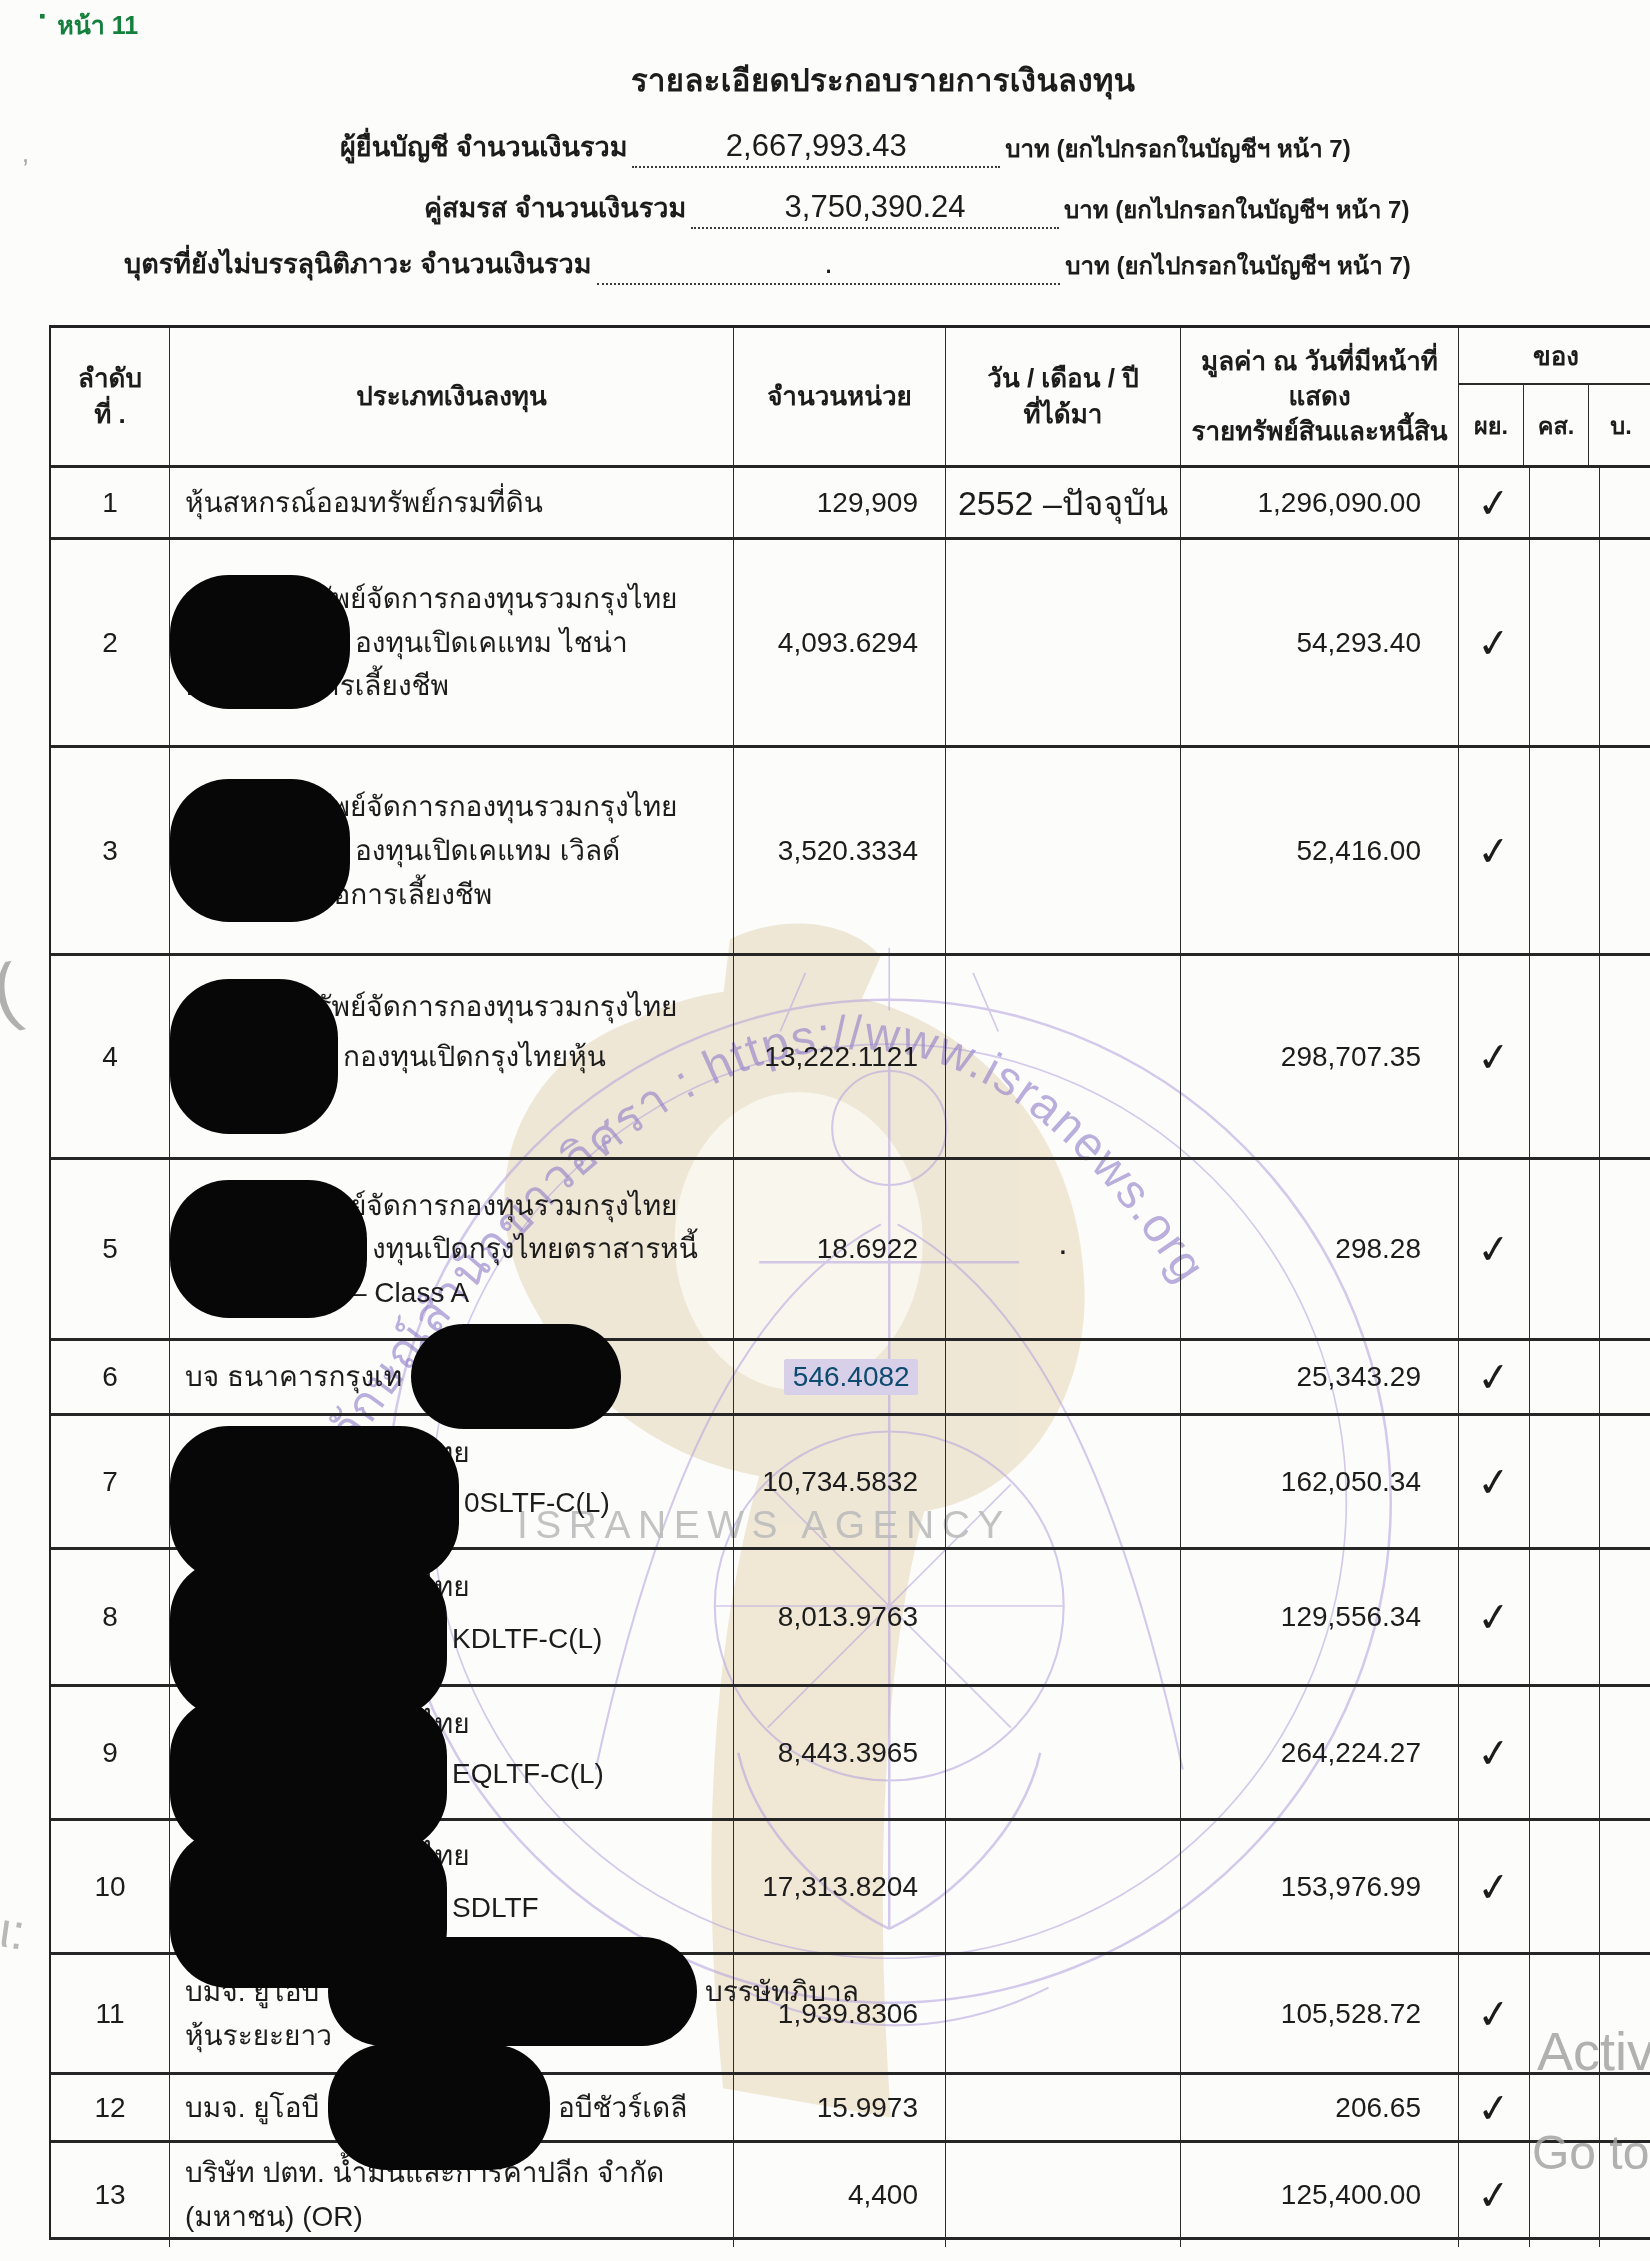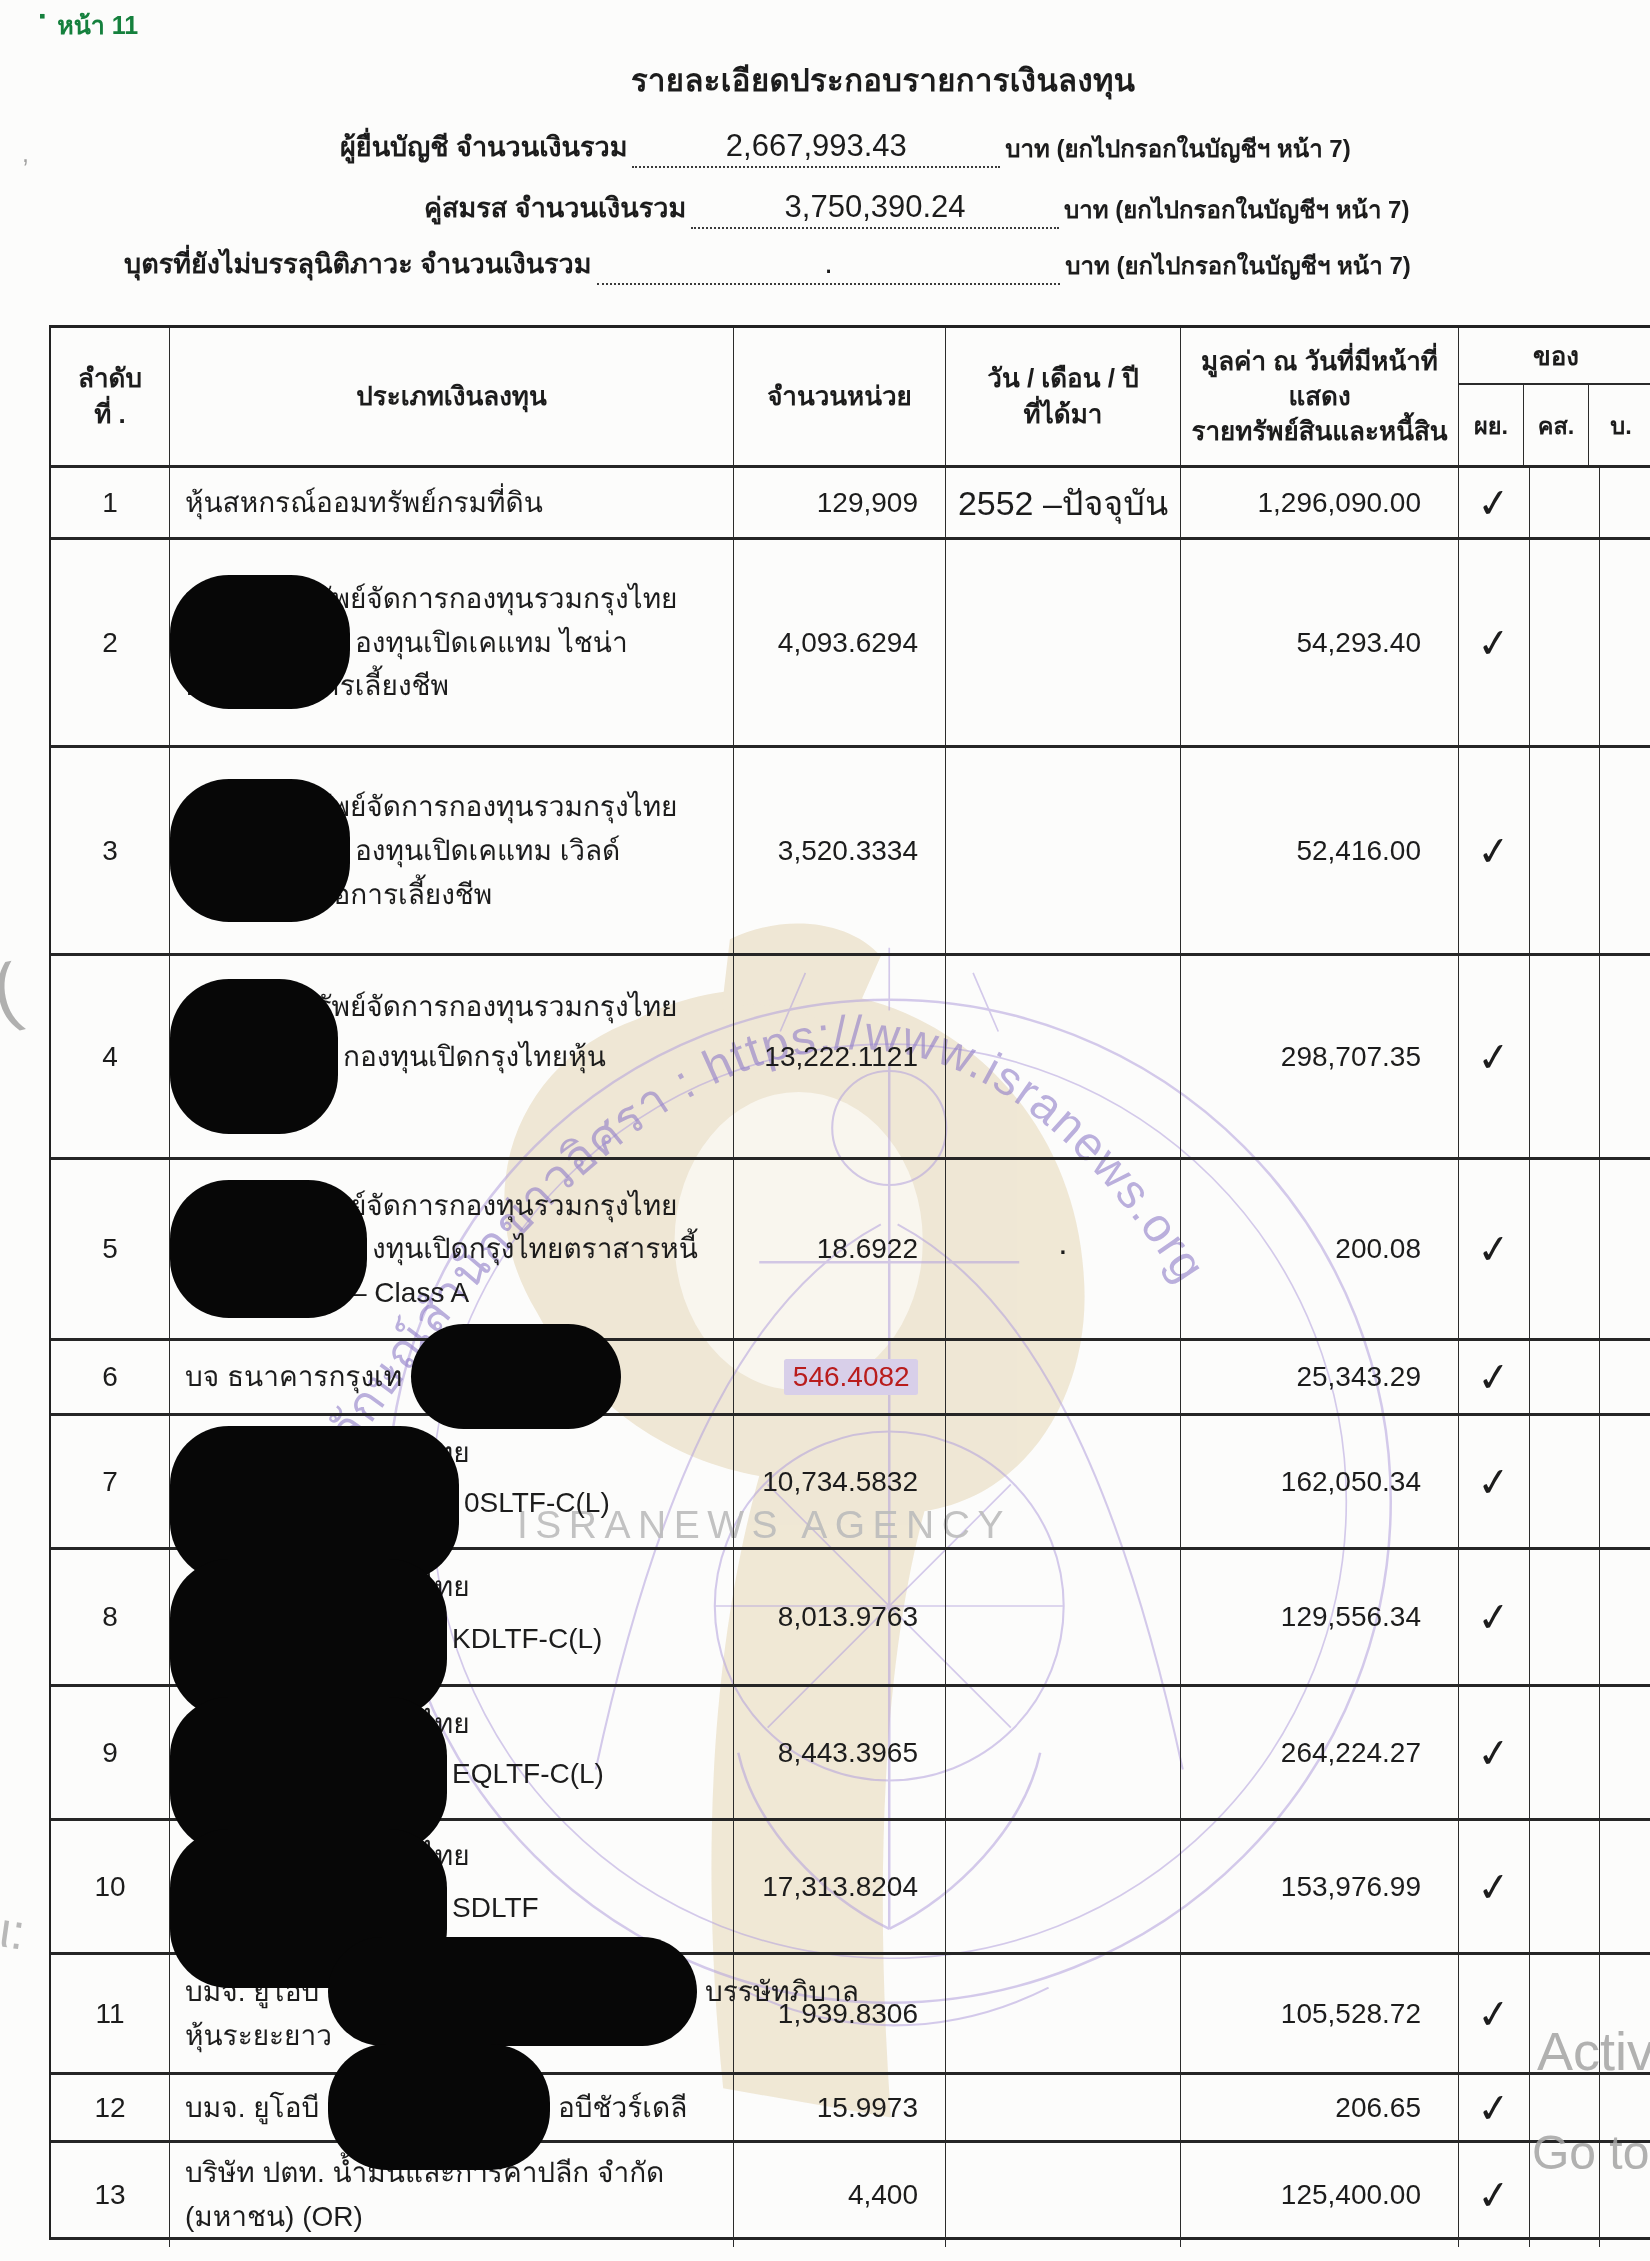--- a/index.html
+++ b/index.html
@@ -41,21 +41,21 @@
   .of-bot .oc{flex:1;display:flex;align-items:center;justify-content:center;font-size:23.5px;font-weight:bold;border-right:1.7px solid #2b2b2b;}
   .of-bot .oc:last-child{border-right:none;}
   
   .c-no{display:flex;align-items:center;justify-content:center;font-size:28px;}
   .c-name{padding:8.4px 6.7px 8.4px 15px;font-size:28px;line-height:1.55;display:flex;flex-direction:column;justify-content:center;}
   .c-name .ln{display:flex;align-items:center;white-space:nowrap;}
   .redact{display:inline-block;background:#070707;border-radius:59px;flex:none;margin:-49px 5px -49px -15px;z-index:5;position:relative;}
   .c-units{display:flex;align-items:center;justify-content:flex-end;padding-right:27px;font-size:28px;}
   .c-date{display:flex;align-items:center;justify-content:center;font-size:34px;}
   .c-value{display:flex;align-items:center;justify-content:flex-end;padding-right:37px;font-size:28px;}
-  .hl{background:#d8cfe9;padding:1.7px 8.4px;border-radius:2.5px;color:#b91c1c;}
+  .hl{background:#d8cfe9;padding:1.7px 8.4px;border-radius:2.5px;color:#0c4a6e;}
   .c-own{display:flex;align-items:center;justify-content:center;}
   .check{font-size:40px;font-weight:bold;transform:rotate(-6deg);line-height:1;}
 </style>
 </head>
 <body>
 
 <div id="page">
 
   <svg id="wm-svg" width="1651" height="2261" viewBox="0 0 1968 2696">
 
@@ -259,21 +259,21 @@
             </div>
             <div class="ln">
               <span>ระยะสั้น พลัส – Class A</span>
             </div>
           </div>
           <div class="td c-units">
             <span>18.6922</span>
           </div>
           <div class="td c-date">·</div>
           <div class="td c-value">
-            <span>200.08</span>
+            <span>298.28</span>
           </div>
           <div class="td c-own">
             <span class="check">✓</span>
           </div>
           <div class="td c-own"></div>
           <div class="td c-own"></div>
         </div>
         <div class="tr" style="height: 72px;">
           <div class="td c-no">6</div>
           <div class="td c-name">

